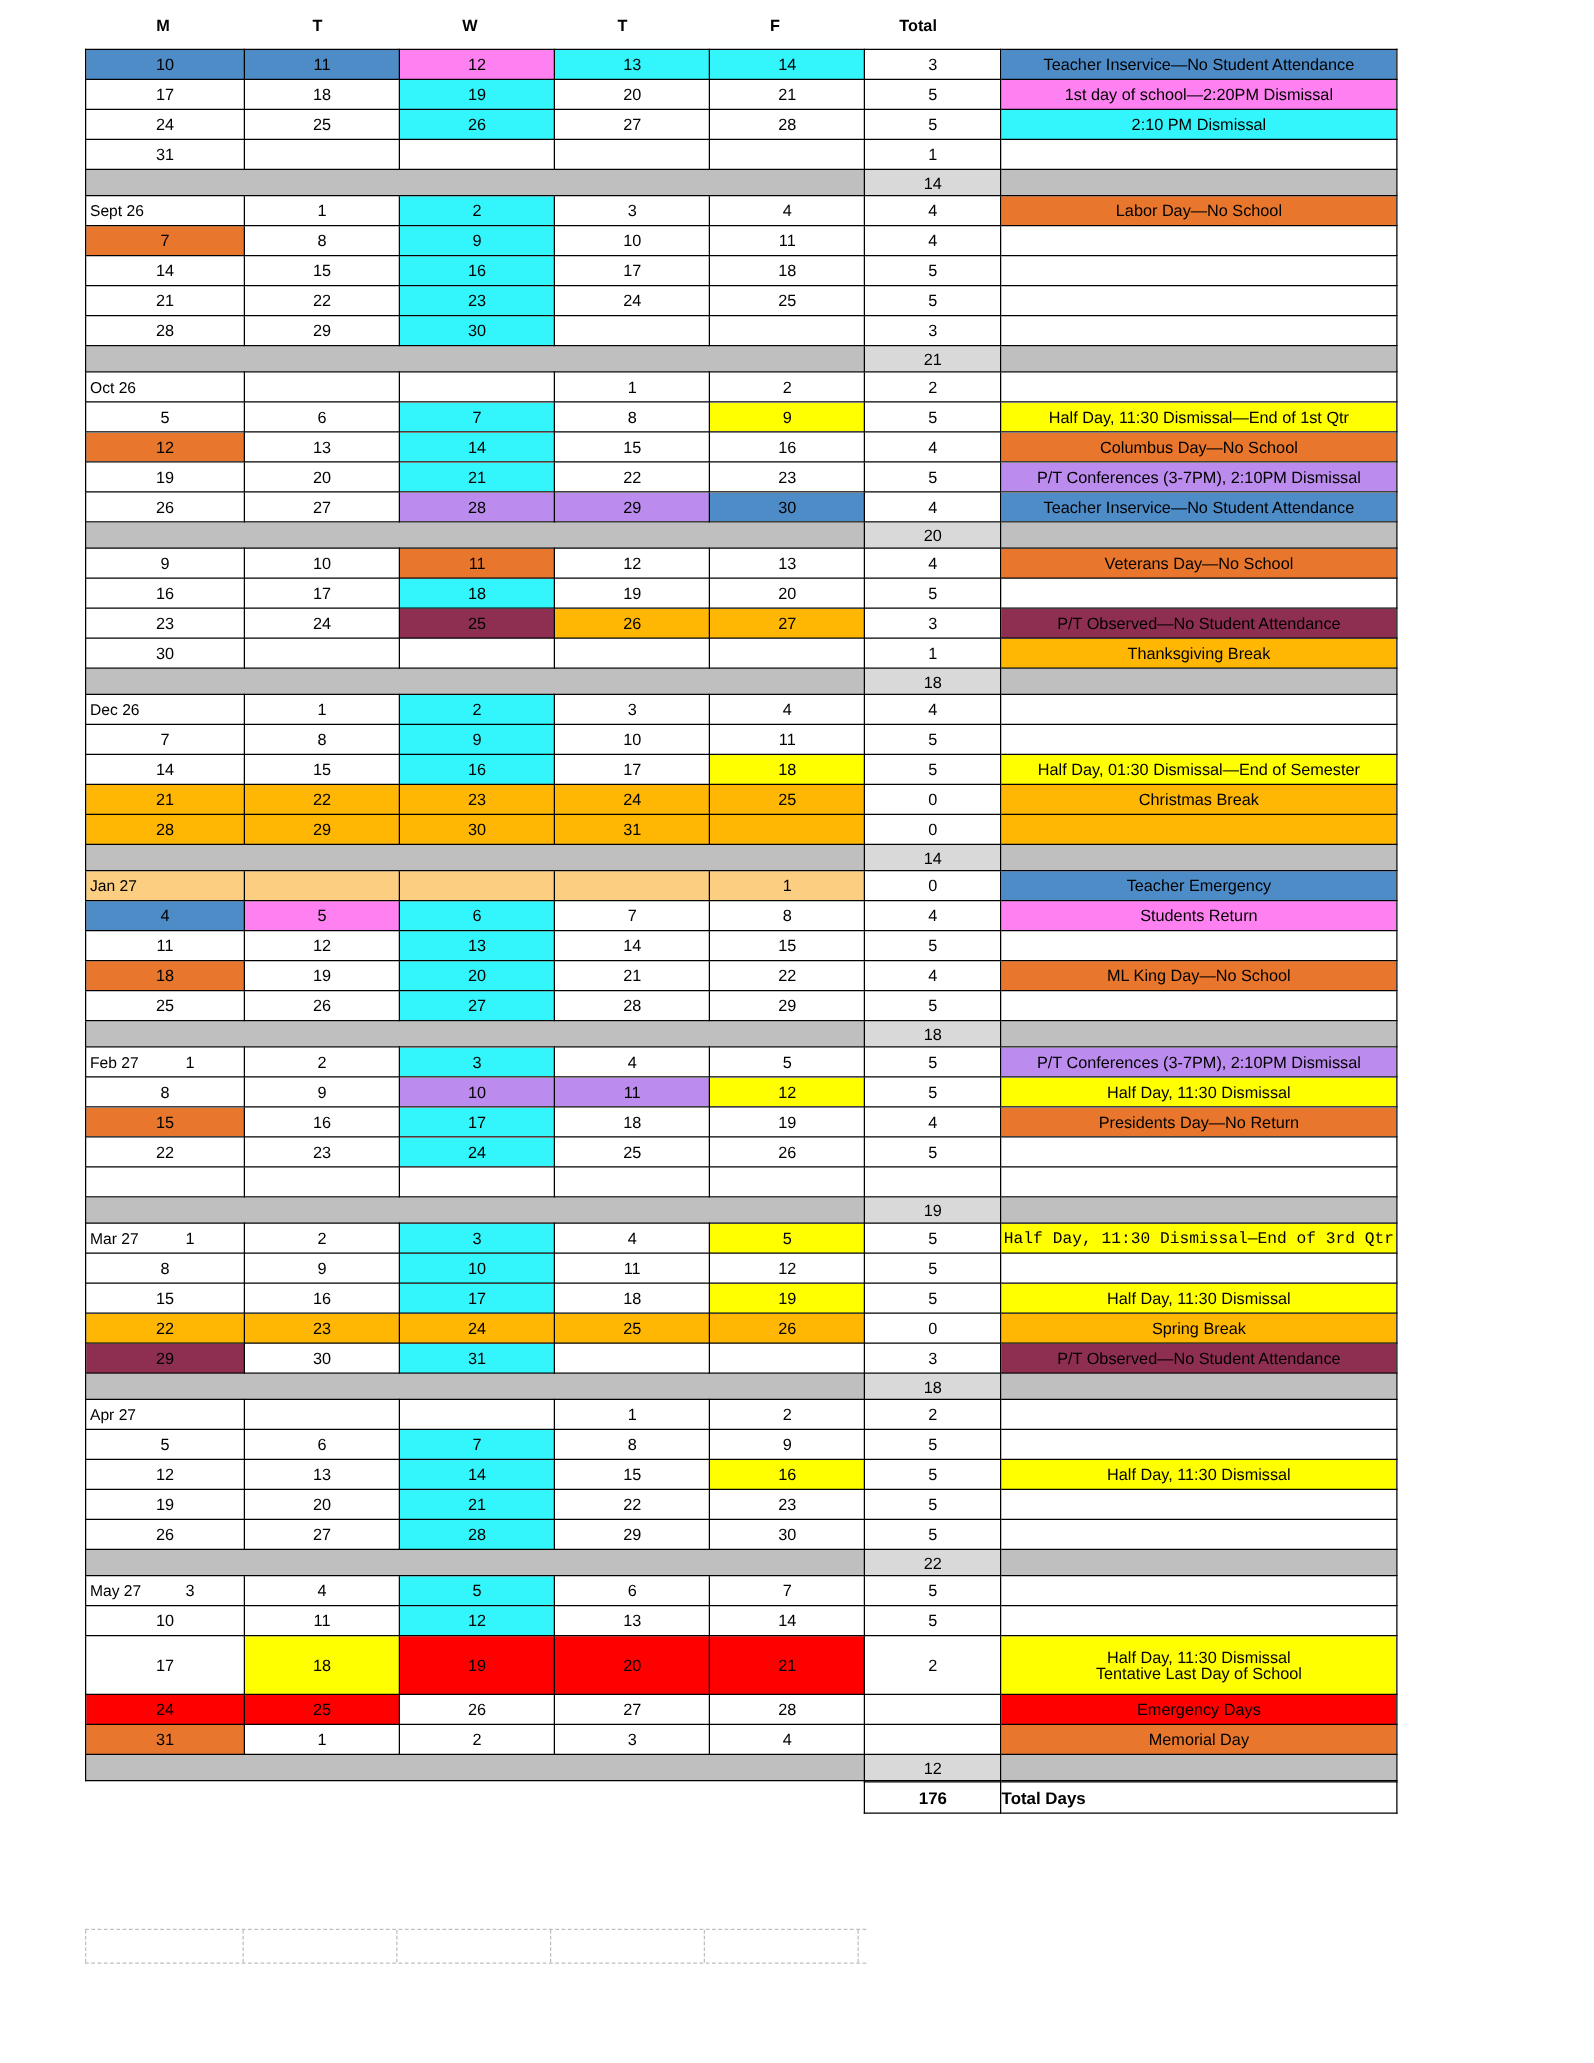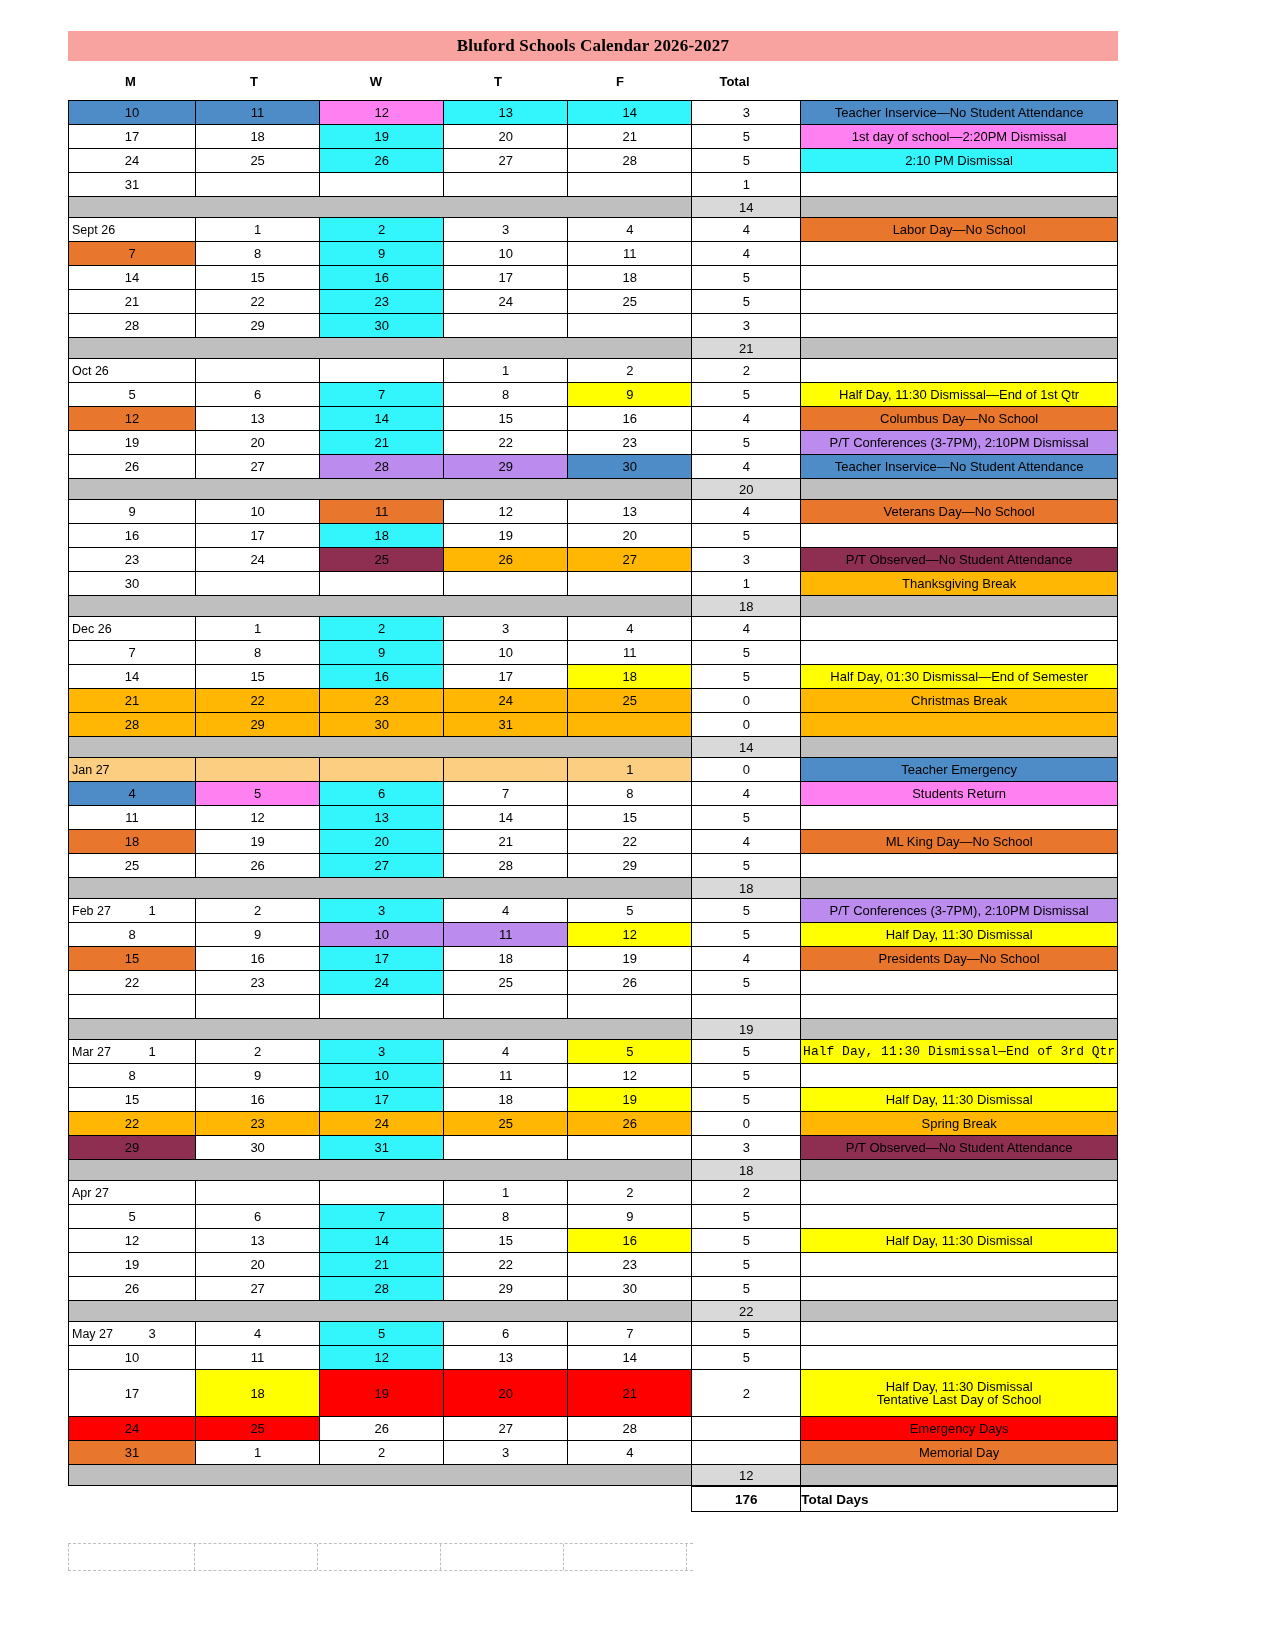--- a/index.html
+++ b/index.html
@@ -143,21 +143,20 @@
     display: flex;
   }
   .ghost div { border-right: 1px dashed #BFBFBF; }
   .ghost div:first-child { border-left: 1px dashed #BFBFBF; }
 </style>
 </head>
 <body>
 
 <div class="page">
 
-  <div class="title-banner">Bluford Schools Calendar 2026-2027</div>
 
   <div class="dow-row">
     <div class="dow c-m">M</div>
     <div class="dow c-t1">T</div>
     <div class="dow c-w">W</div>
     <div class="dow c-t2">T</div>
     <div class="dow c-f">F</div>
     <div class="dow c-tot">Total</div>
     <div class="dow c-note"></div>
   </div>
@@ -1089,21 +1088,21 @@
             <div class="daycell-inner">
               <span class="dnum">18</span>
             </div>
           </td>
           <td class="day2" style="background: rgb(255, 255, 255);">
             <div class="daycell-inner">
               <span class="dnum">19</span>
             </div>
           </td>
           <td class="total">4</td>
-          <td class="note" style="background: rgb(232, 118, 44);">Presidents Day—No School</td>
+          <td class="note" style="background: rgb(232, 118, 44);">Presidents Day—No Return</td>
         </tr>
         <tr>
           <td class="day" style="background: rgb(255, 255, 255);">
             <div class="daycell-inner">
               <span class="dnum">22</span>
             </div>
           </td>
           <td class="day2" style="background: rgb(255, 255, 255);">
             <div class="daycell-inner">
               <span class="dnum">23</span>

